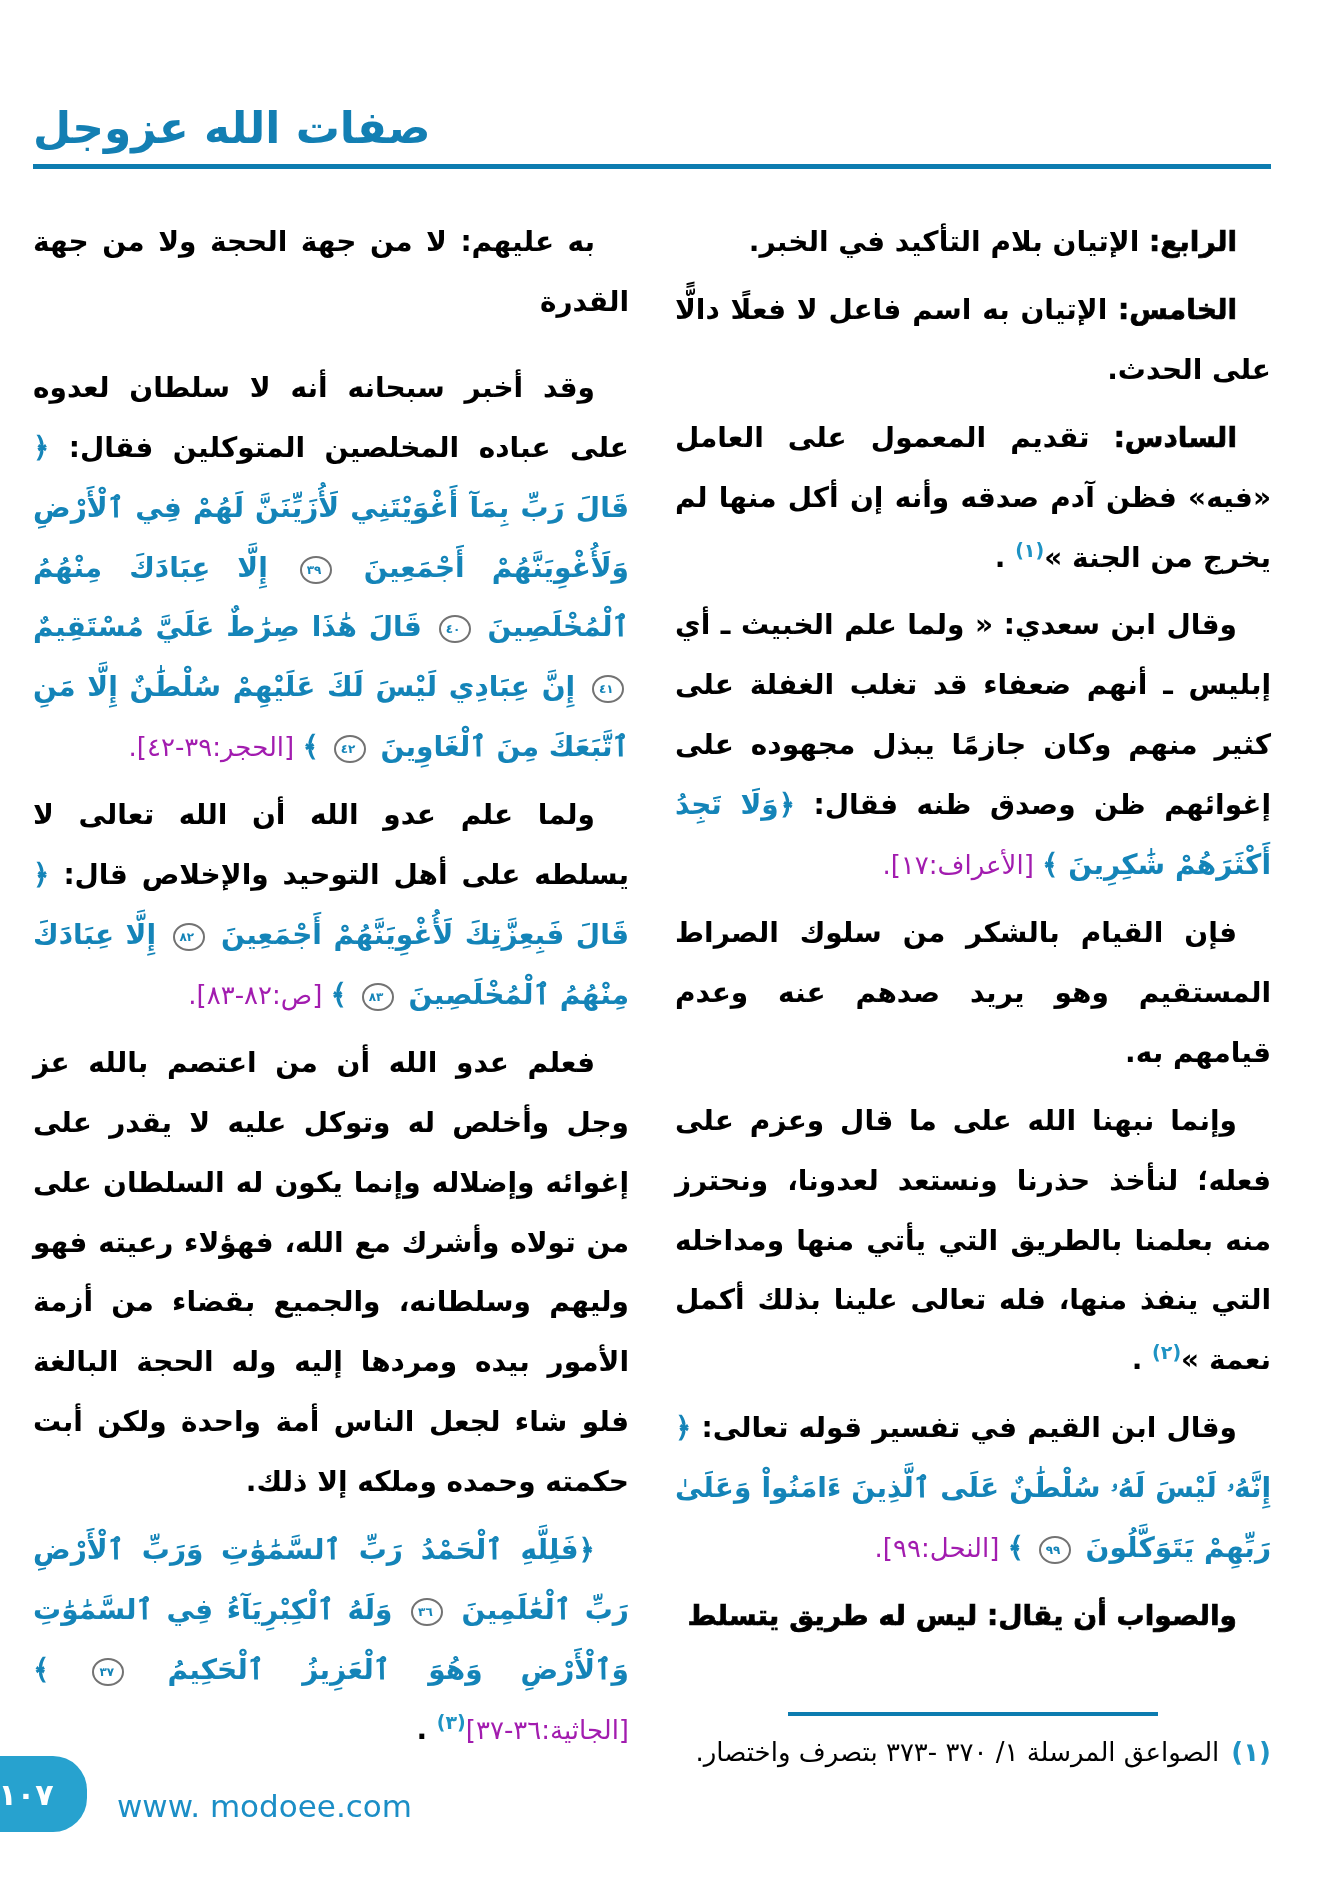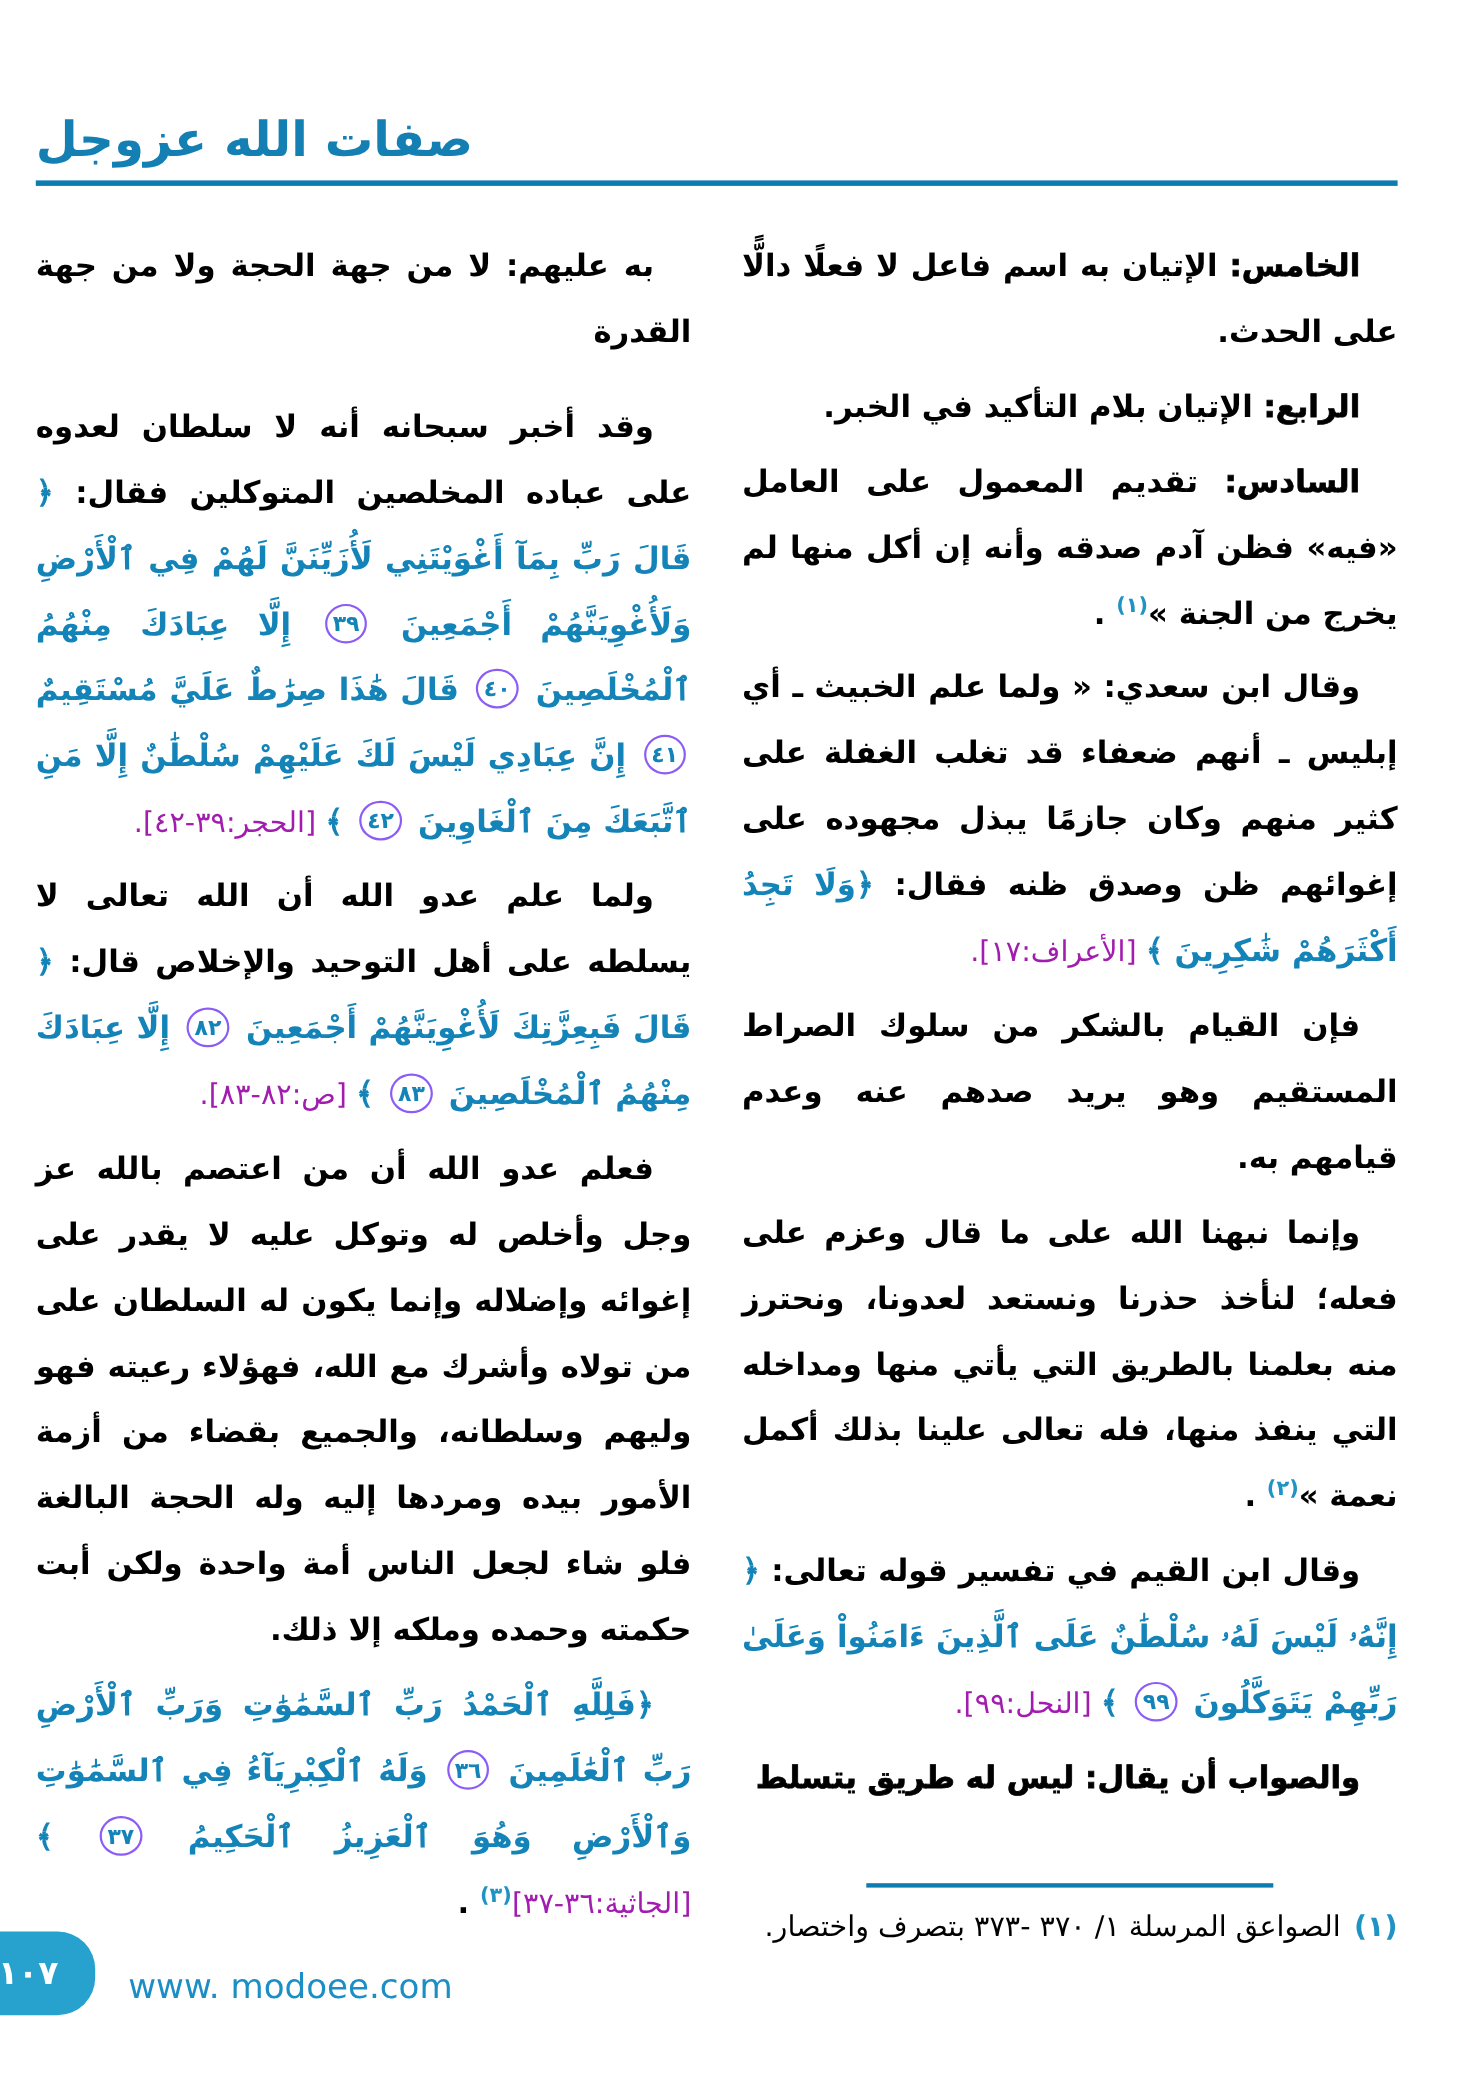--- a/index.html
+++ b/index.html
@@ -14,22 +14,22 @@
   
   .cols{position:absolute;top:212px;right:68px;left:68px;bottom:116px;display:flex;gap:46px;}
   .col{flex:1 1 0;display:flex;flex-direction:column;min-width:0;}
   .paras{flex:0 0 auto;}
   .para{margin:0 0 8px;font-size:28px;line-height:2.14;text-align:justify;color:#000;font-weight:bold;text-indent:34px;}
   .para.gap{margin-top:26px;}
   .seg-lead{-webkit-text-stroke:.7px #000;}
   .seg-quran{color:#1484b8;}
   .seg-ref{color:#a21caf;font-weight:normal;font-size:26px;}
   .seg-marker{color:#1e93c4;font-size:19px;vertical-align:super;font-weight:bold;line-height:0;}
-  .seg-ayah{display:inline-block;color:#1484b8;border:2px solid #8b5cf6;border-radius:50%;
-            font-size:20px;line-height:1;padding:6px 5px;min-width:18px;margin:0 5px;
+  .seg-ayah{display:inline-block;color:#1484b8;border:2px solid #737373;border-radius:50%;
+            font-size:12px;line-height:1;padding:6px 5px;min-width:18px;margin:0 5px;
             text-align:left;text-indent:0;vertical-align:3px;font-weight:bold;}
 
   
   .fnblock{margin-top:auto;padding-top:6px;}
   .fn-rule{height:4px;background:#0d7cb0;width:62%;margin:0 auto 14px;}
   .footnote{display:flex;gap:12px;font-size:26px;line-height:1.7;font-weight:normal;color:#000;align-items:flex-start;}
   .fn-marker{color:#1e93c4;flex:0 0 auto;font-weight:bold;}
   .fn-text{flex:1 1 auto;}
 
   
@@ -44,22 +44,22 @@
 <div class="page">
 
   <header class="hdr">
     <div class="hdr-title">صفات الله عزوجل</div>
     <div class="hdr-rule"></div>
   </header>
 
   <main class="cols">
     <section class="col">
       <div class="paras">
+          <p class="para"><span class="seg-lead">الرابع: </span><span class="seg-text">الإتيان بلام التأكيد في الخبر.</span></p>
           <p class="para"><span class="seg-lead">الخامس: </span><span class="seg-text">الإتيان به اسم فاعل لا فعلًا دالًّا على الحدث.</span></p>
-          <p class="para"><span class="seg-lead">الرابع: </span><span class="seg-text">الإتيان بلام التأكيد في الخبر.</span></p>
           <p class="para"><span class="seg-lead">السادس: </span><span class="seg-text">تقديم المعمول على العامل «فيه» فظن آدم صدقه وأنه إن أكل منها لم يخرج من الجنة »</span><span class="seg-marker">(١)</span><span class="seg-text"> .</span></p>
           <p class="para"><span class="seg-text">وقال ابن سعدي: « ولما علم الخبيث ـ أي إبليس ـ أنهم ضعفاء قد تغلب الغفلة على كثير منهم وكان جازمًا يبذل مجهوده على إغوائهم ظن وصدق ظنه فقال: </span><span class="seg-quran">﴿وَلَا تَجِدُ أَكْثَرَهُمْ شَٰكِرِينَ ﴾</span><span class="seg-ref"> [الأعراف:١٧].</span></p>
           <p class="para"><span class="seg-text">فإن القيام بالشكر من سلوك الصراط المستقيم وهو يريد صدهم عنه وعدم قيامهم به.</span></p>
           <p class="para"><span class="seg-text">وإنما نبهنا الله على ما قال وعزم على فعله؛ لنأخذ حذرنا ونستعد لعدونا، ونحترز منه بعلمنا بالطريق التي يأتي منها ومداخله التي ينفذ منها، فله تعالى علينا بذلك أكمل نعمة »</span><span class="seg-marker">(٢)</span><span class="seg-text"> .</span></p>
           <p class="para"><span class="seg-text">وقال ابن القيم في تفسير قوله تعالى: </span><span class="seg-quran">﴿ إِنَّهُۥ لَيْسَ لَهُۥ سُلْطَٰنٌ عَلَى ٱلَّذِينَ ءَامَنُواْ وَعَلَىٰ رَبِّهِمْ يَتَوَكَّلُونَ </span><span class="seg-ayah">٩٩</span><span class="seg-quran"> ﴾</span><span class="seg-ref"> [النحل:٩٩].</span></p>
           <p class="para"><span class="seg-lead">والصواب أن يقال: ليس له طريق يتسلط</span></p>
         </div>
       <div class="fnblock">
         <div class="fn-rule"></div>
         <div class="fns">

